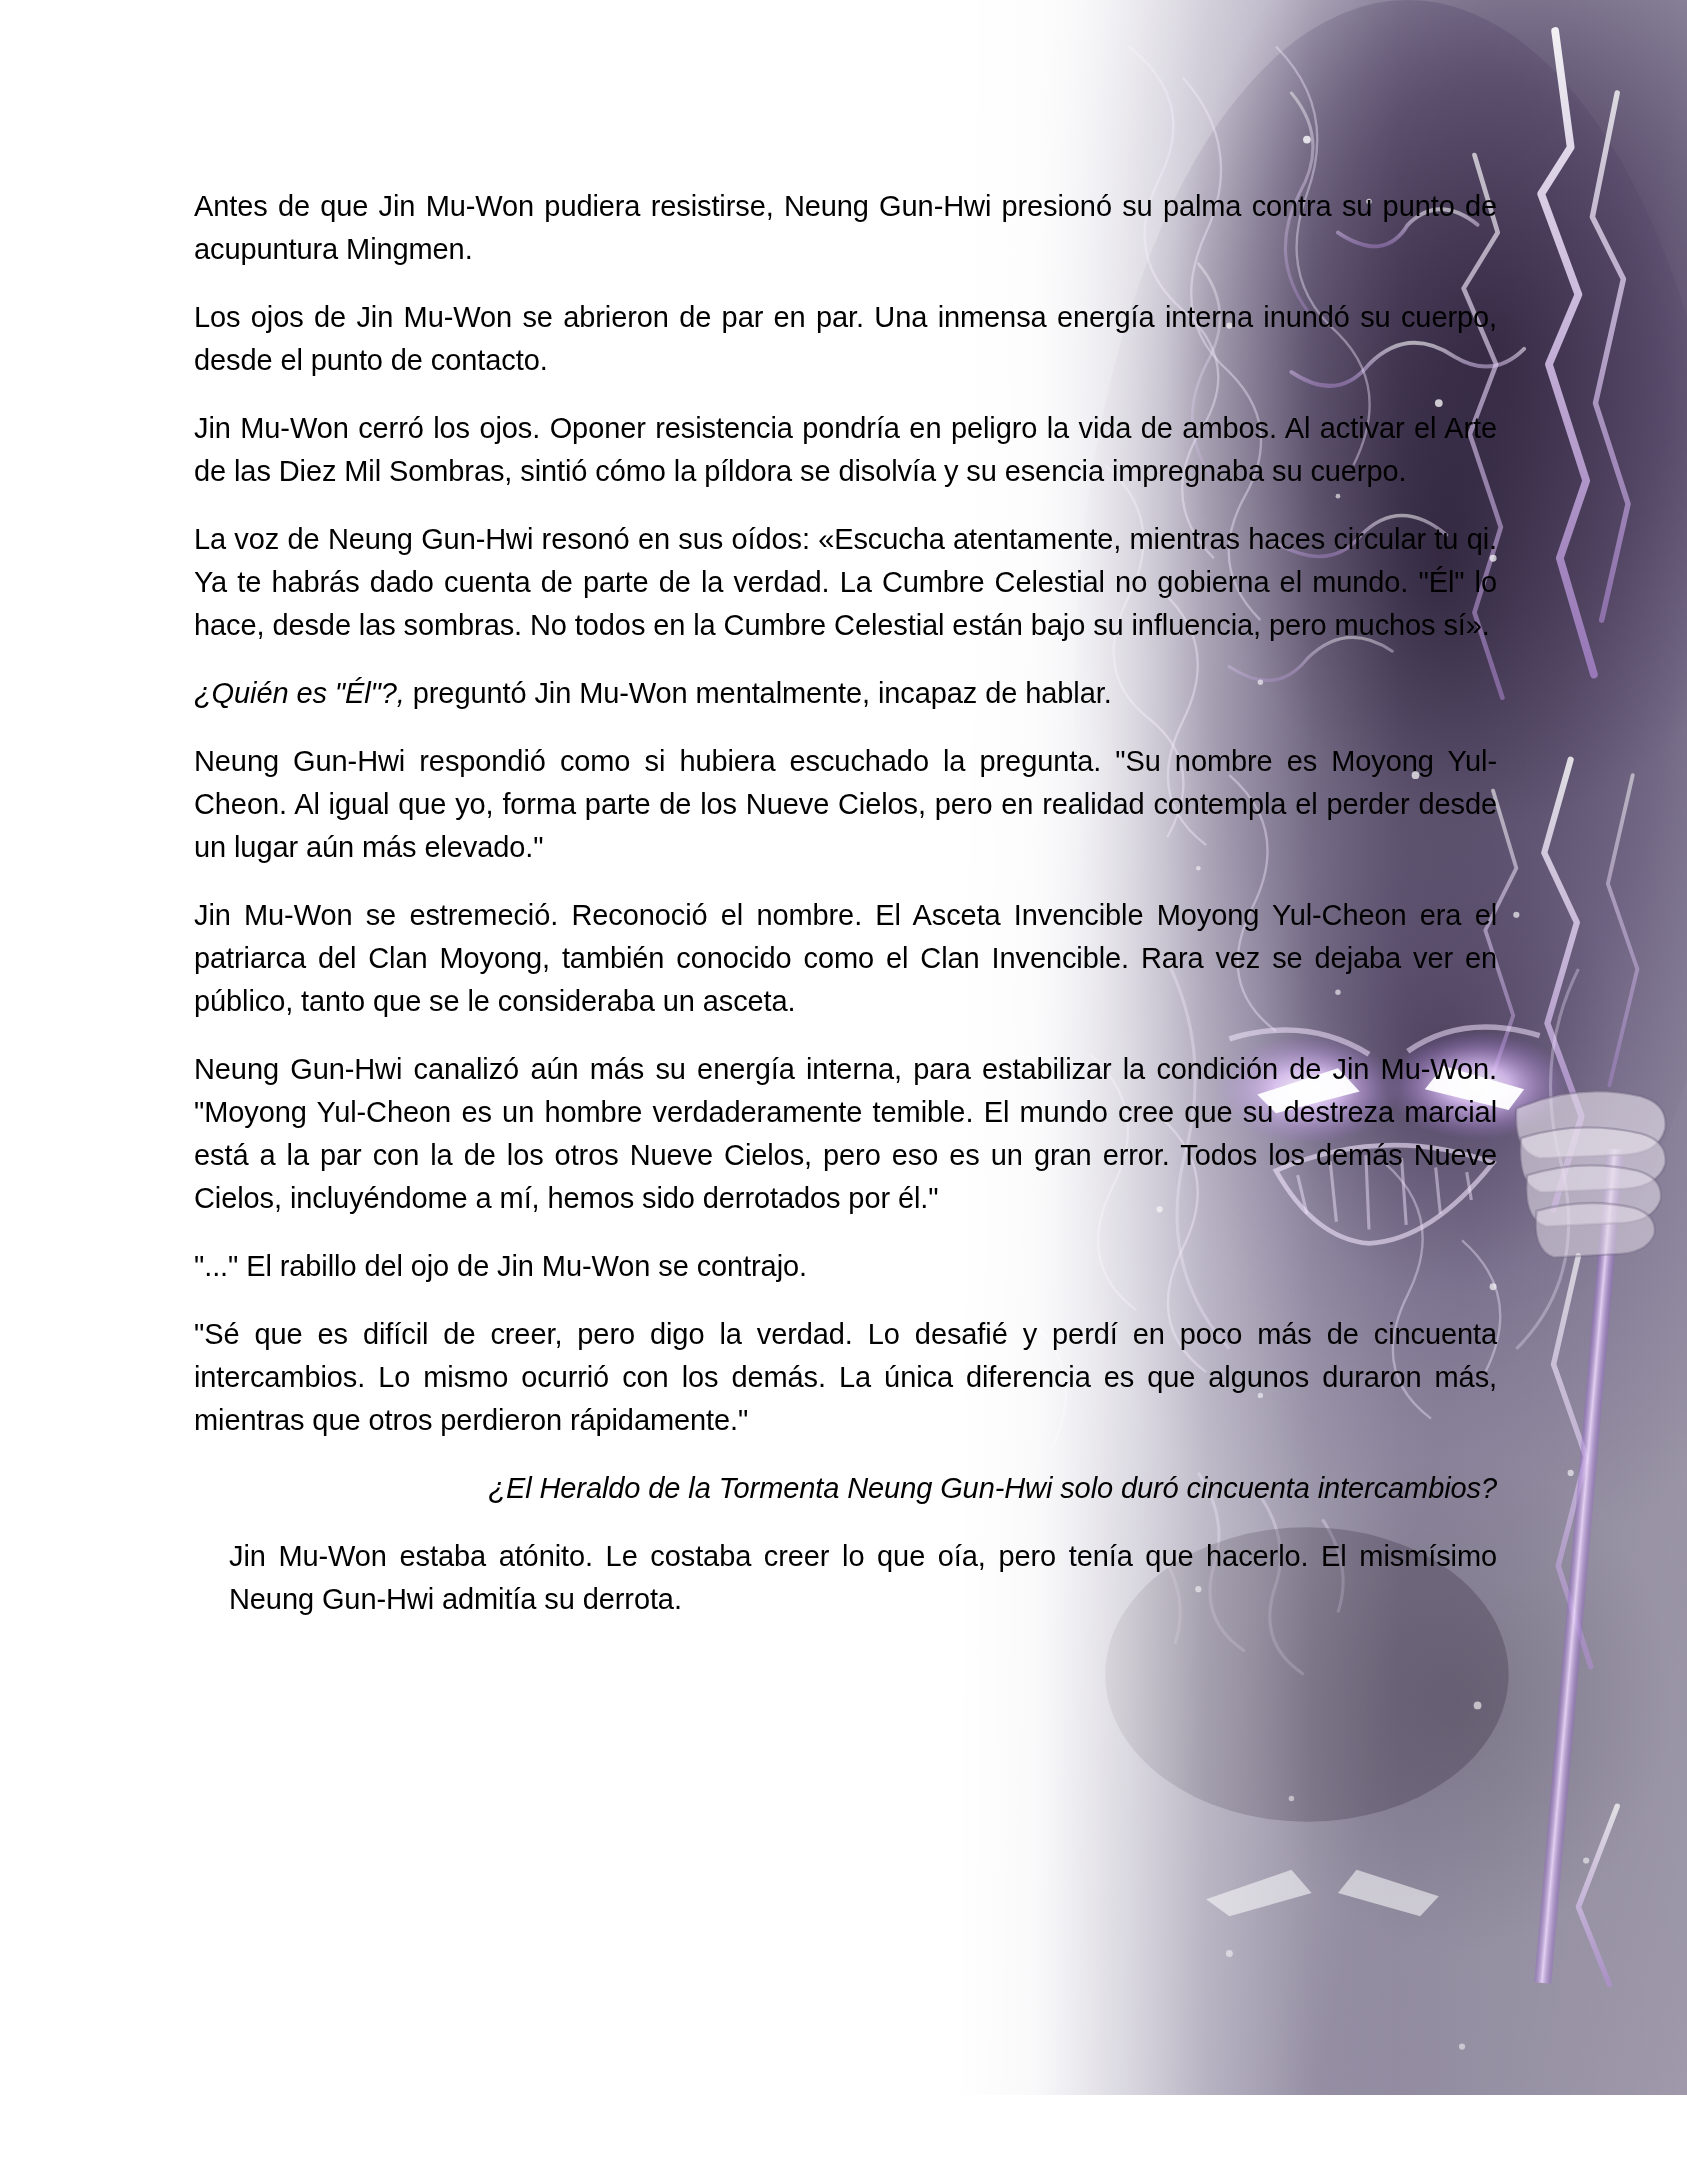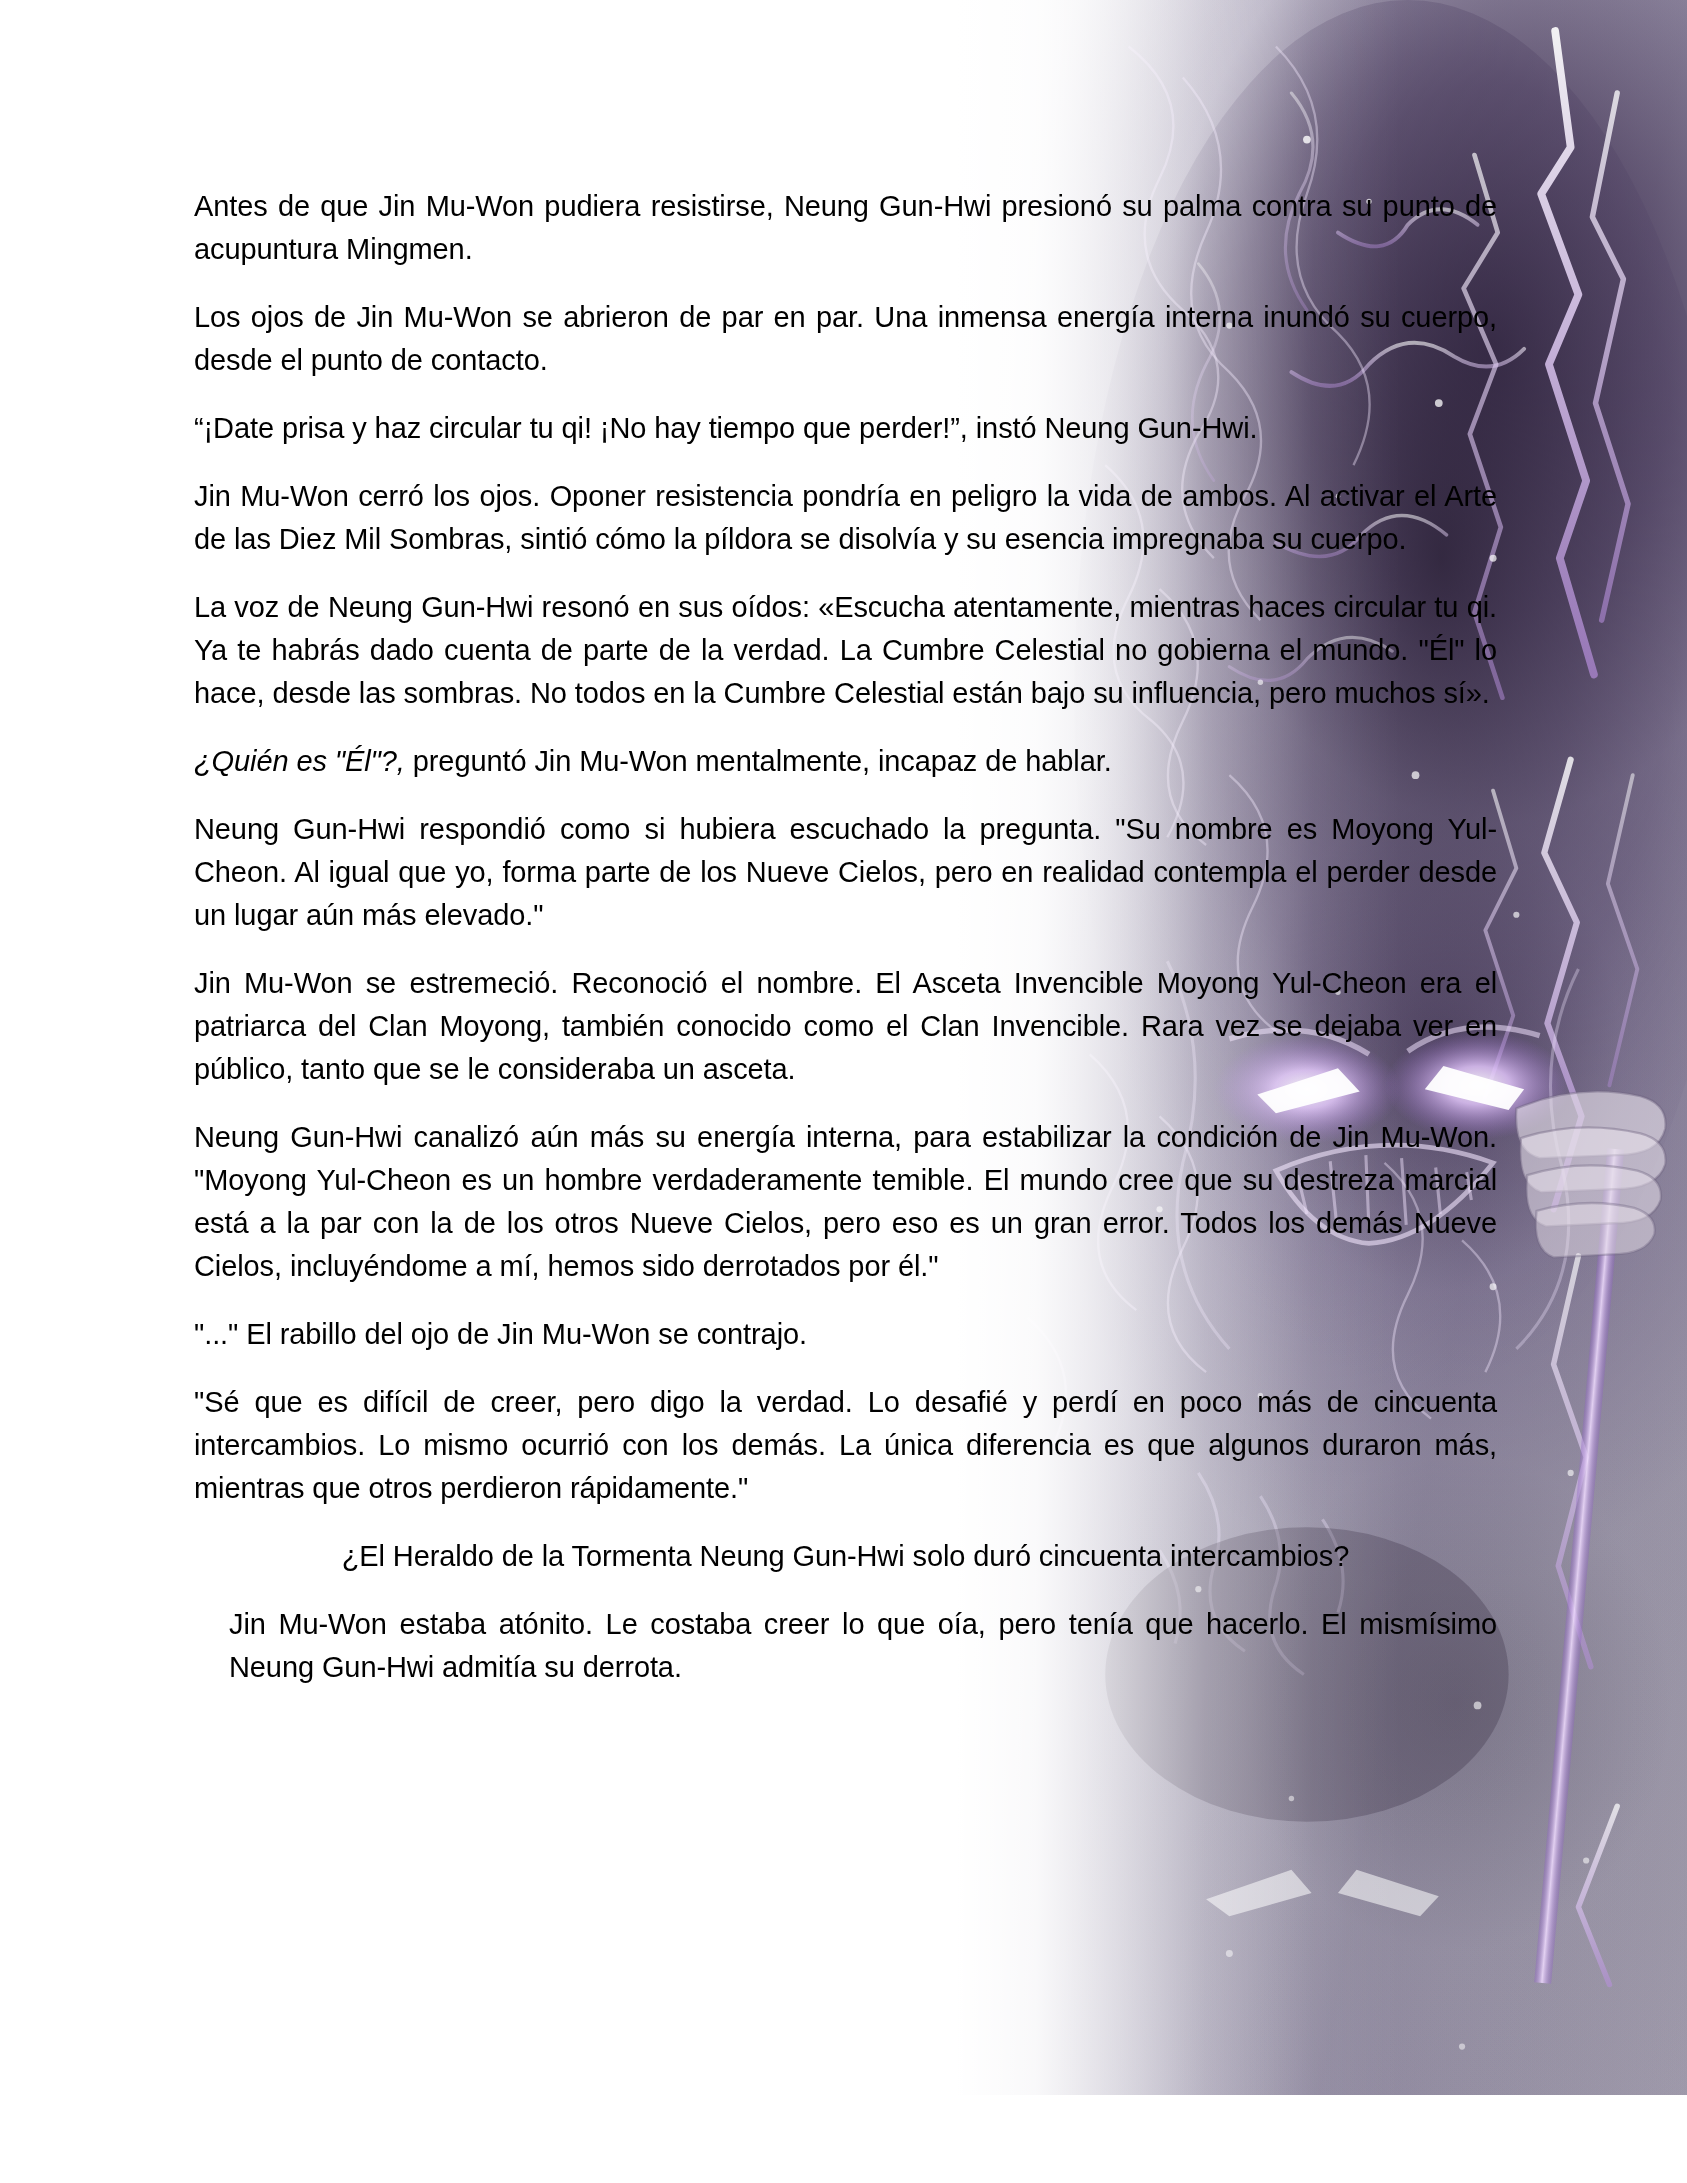--- a/index.html
+++ b/index.html
@@ -71,21 +71,21 @@
     font-size: 29px;
     line-height: 43px;
     text-align: justify;
     margin: 0 0 25px 0;
     letter-spacing: -0.1px;
     position: relative;
     z-index: 5;
   }
   .para:last-child { margin-bottom: 0; margin-left: 35px; }
 
-  .para.italic { text-align: center; }
+  .para.italic { font-style: italic; text-align: right; }
 
   .para .it { font-style: italic; }
 </style>
 </head>
 <body>
 
 <div id="page">
 
   <div class="art-layer">
     <div class="art-base"></div>
@@ -240,21 +240,20 @@
       </g>
     </svg>
 
     <div class="art-fade"></div>
   </div>
 
   <div class="text-column">
 
     <p class="para">Antes de que Jin Mu-Won pudiera resistirse, Neung Gun-Hwi presionó su palma contra su punto de acupuntura Mingmen.</p>
     <p class="para">Los ojos de Jin Mu-Won se abrieron de par en par. Una inmensa energía interna inundó su cuerpo, desde el punto de contacto.</p>
-    <p class="para">“¡Date prisa y haz circular tu qi! ¡No hay tiempo que perder!”, instó Neung Gun-Hwi.</p>
     <p class="para">Jin Mu-Won cerró los ojos. Oponer resistencia pondría en peligro la vida de ambos. Al activar el Arte de las Diez Mil Sombras, sintió cómo la píldora se disolvía y su esencia impregnaba su cuerpo.</p>
     <p class="para">La voz de Neung Gun-Hwi resonó en sus oídos: «Escucha atentamente, mientras haces circular tu qi. Ya te habrás dado cuenta de parte de la verdad. La Cumbre Celestial no gobierna el mundo. "Él" lo hace, desde las sombras. No todos en la Cumbre Celestial están bajo su influencia, pero muchos sí».</p>
 
     <p class="para"><span class="it">¿Quién es "Él"?,</span><span> preguntó Jin Mu-Won mentalmente, incapaz de hablar.</span></p>
 
     <p class="para">Neung Gun-Hwi respondió como si hubiera escuchado la pregunta. "Su nombre es Moyong Yul-Cheon. Al igual que yo, forma parte de los Nueve Cielos, pero en realidad contempla el perder desde un lugar aún más elevado."</p>
     <p class="para">Jin Mu-Won se estremeció. Reconoció el nombre. El Asceta Invencible Moyong Yul-Cheon era el patriarca del Clan Moyong, también conocido como el Clan Invencible. Rara vez se dejaba ver en público, tanto que se le consideraba un asceta.</p>
     <p class="para">Neung Gun-Hwi canalizó aún más su energía interna, para estabilizar la condición de Jin Mu-Won. "Moyong Yul-Cheon es un hombre verdaderamente temible. El mundo cree que su destreza marcial está a la par con la de los otros Nueve Cielos, pero eso es un gran error. Todos los demás Nueve Cielos, incluyéndome a mí, hemos sido derrotados por él."</p>
     <p class="para">"..." El rabillo del ojo de Jin Mu-Won se contrajo.</p>
     <p class="para">"Sé que es difícil de creer, pero digo la verdad. Lo desafié y perdí en poco más de cincuenta intercambios. Lo mismo ocurrió con los demás. La única diferencia es que algunos duraron más, mientras que otros perdieron rápidamente."</p>

